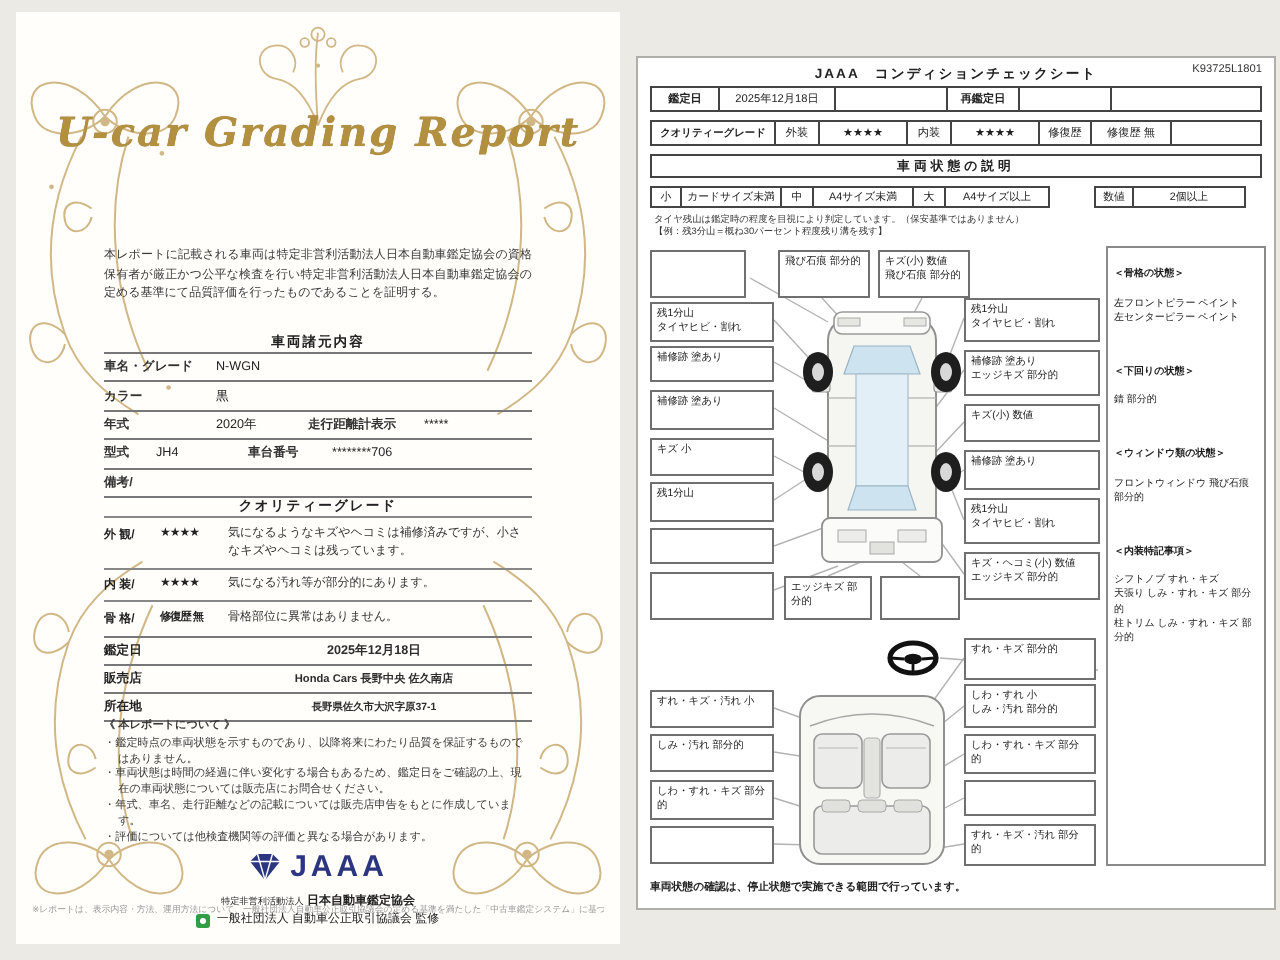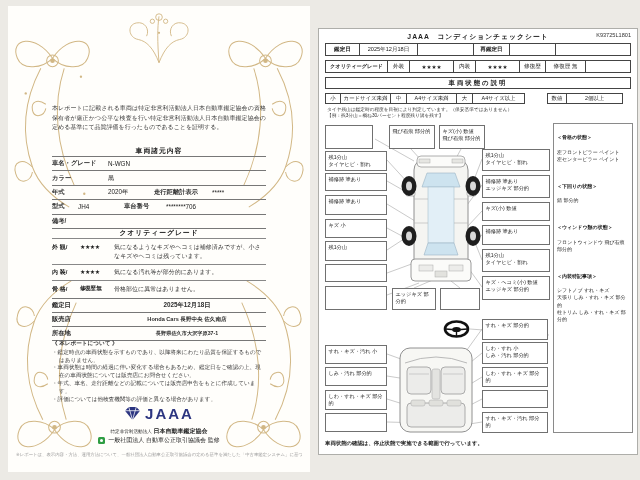--- a/index.html
+++ b/index.html
@@ -13,21 +13,21 @@
   .orn.tl{left:-4px;top:12px;width:92px;height:206px;}
   .orn.tr{right:-4px;top:12px;width:92px;height:206px;transform:scaleX(-1);}
   .orn.bl{left:-2px;bottom:2px;width:92px;height:206px;transform:scaleY(-1);}
   .orn.br{right:-2px;bottom:2px;width:92px;height:206px;transform:scale(-1,-1);}
   .orn.tc{left:50%;top:2px;width:84px;height:58px;transform:translateX(-50%);}
   .lp-title{position:absolute;top:48px;left:0;width:100%;text-align:center;
             font-family:"DejaVu Serif",serif;font-style:italic;font-weight:bold;
             font-size:20px;color:#b3903f;letter-spacing:1px;text-shadow:0 0 .4px #8a6b25;}
   .lp-sub{position:absolute;top:84px;left:0;width:100%;text-align:center;
           font-size:8px;font-weight:bold;color:#9c3b2a;letter-spacing:3px;}
-  .lp-col{position:absolute;left:44px;width:214px;}
+  .lp-col{position:absolute;left:44px;width:214px;margin-top:20px;}
   .lp-intro{top:98px;font-size:6px;line-height:1.6;color:#3a3a3a;text-align:justify;}
   .lp-spec-title{top:140px;text-align:center;font-size:6.8px;font-weight:bold;letter-spacing:1px;}
   .spec{top:150px;border-bottom:1px solid #777;}
   .spec .srow{display:flex;align-items:center;height:13.4px;border-top:1px solid #777;
               font-size:6.3px;white-space:nowrap;}
   .spec .sl{font-weight:bold;color:#333;}
   .w54{width:56px;} .w24{width:26px;} .w44{width:46px;} .w56{width:58px;} .w40{width:42px;}
   .fx{flex:1;}
   .lp-quality-title{top:222px;text-align:center;font-size:6.8px;font-weight:bold;letter-spacing:1px;}
   .grades{top:232px;}
@@ -148,20 +148,21 @@
         <path d="M45,66 C38,48 30,40 20,38 C8,36 6,20 18,18 C28,16 34,26 30,34"></path>
         <path d="M45,66 C52,48 60,40 70,38 C82,36 84,20 72,18 C62,16 56,26 60,34"></path>
         <path d="M45,66 C43,40 43,24 45,10"></path>
         <circle cx="45" cy="11" r="4"></circle>
         <circle cx="37" cy="16" r="2.6"></circle>
         <circle cx="53" cy="16" r="2.6"></circle>
         <circle cx="45" cy="30" r="1.3" fill="#cdb079" stroke="none"></circle>
       </g>
     </svg>
 
+    <div class="lp-title">U-car Grading Report</div>
     <div class="lp-col lp-intro" style="position:absolute;">本レポートに記載される車両は特定非営利活動法人日本自動車鑑定協会の資格保有者が厳正かつ公平な検査を行い特定非営利活動法人日本自動車鑑定協会の定める基準にて品質評価を行ったものであることを証明する。</div>
     <div class="lp-col lp-spec-title" style="position:absolute;">車両諸元内容</div>
 
     <div class="lp-col spec" style="position:absolute;">
       <div class="srow">
         <span class="sl w54">車名・グレード</span>
         <span class="fx">N-WGN</span>
       </div>
       <div class="srow">
         <span class="sl w54">カラー</span>

